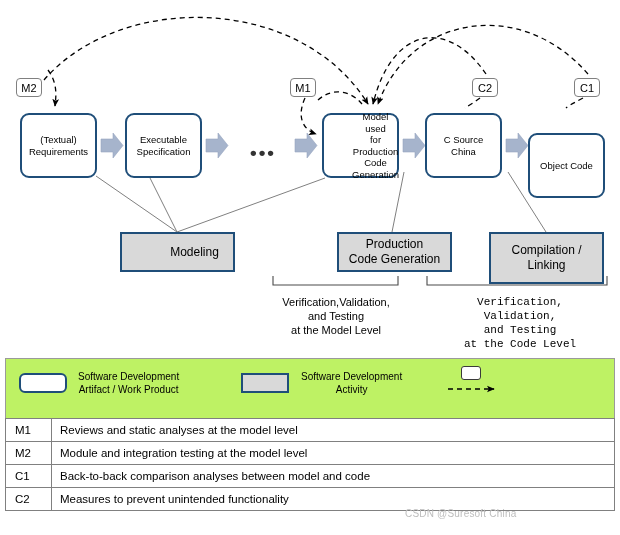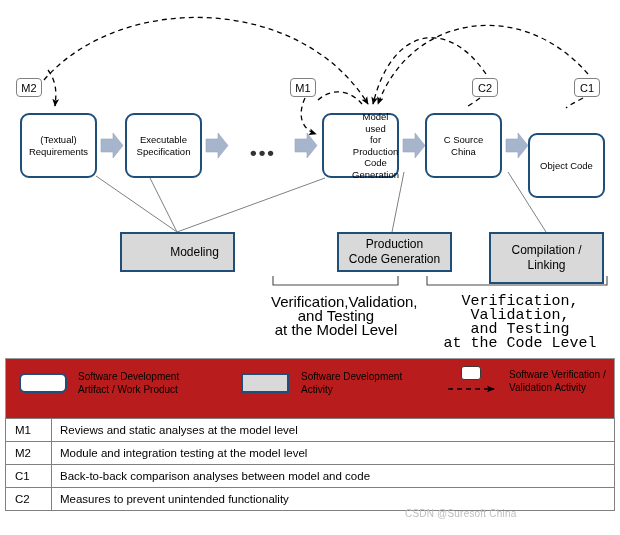--- a/index.html
+++ b/index.html
@@ -74,21 +74,21 @@
     align-items: center;
     justify-content: center;
     font-size: 11px;
     color: #000;
   }
 
   
   .caption {
     position: absolute;
     text-align: center;
-    font-size: 15px;
+    font-size: 11px;
     line-height: 14px;
     color: #000;
     white-space: pre-line;
   }
 
   
   .ellipsis {
     position: absolute;
     font-size: 19px;
     font-weight: bold;
@@ -99,21 +99,22 @@
 
   
   #legend {
     position: absolute;
     left: 5px;
     top: 358px;
     width: 610px;
     height: 64px;
     box-sizing: border-box;
     border: 1px solid #9a9a9a;
-    background: #b91c1c;
+    background: #bef264;
+    text-align: center;
   }
   .legend-entry {
     position: absolute;
     font-size: 10px;
     line-height: 12.5px;
     color: #000;
     white-space: pre-line;
   }
   .swatch-artifact {
     position: absolute;
@@ -287,22 +288,20 @@
 
     <div class="swatch-verif" style="left:455px; top:7px;"></div>
     <svg id="legend-dash" style="left:440px; top:24px;" viewBox="0 0 58 12" width="58" height="12">
       <defs>
         <marker id="arrowDash2" markerWidth="7" markerHeight="7" refX="5.4" refY="3" orient="auto" markerUnits="strokeWidth">
           <path d="M0,0.4 L6,3 L0,5.6 L1.4,3 Z" fill="#000"></path>
         </marker>
       </defs>
       <line x1="2" y1="6" x2="48" y2="6" stroke="#000" stroke-width="1.3" stroke-dasharray="5,4" marker-end="url(#arrowDash2)"></line>
     </svg>
-    <div class="legend-entry" style="left:503px; top:10px;">Software Verification /
-Validation Activity</div>
   </div>
 
   <table id="deftable">
     <tbody>
       <tr>
         <td class="key">M1</td>
         <td>Reviews and static analyses at the model level</td>
       </tr>
       <tr>
         <td class="key">M2</td>

